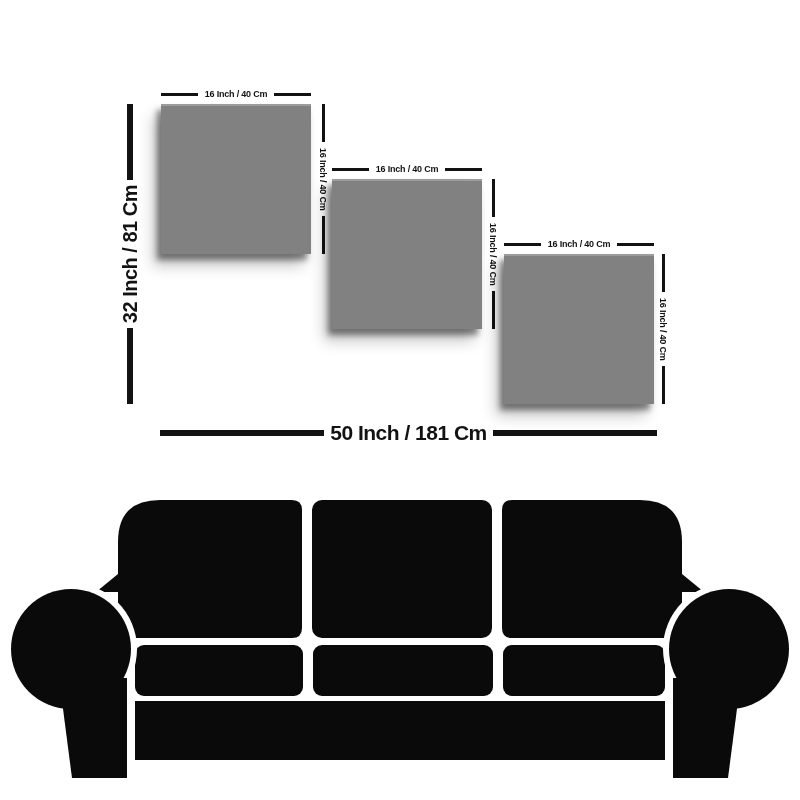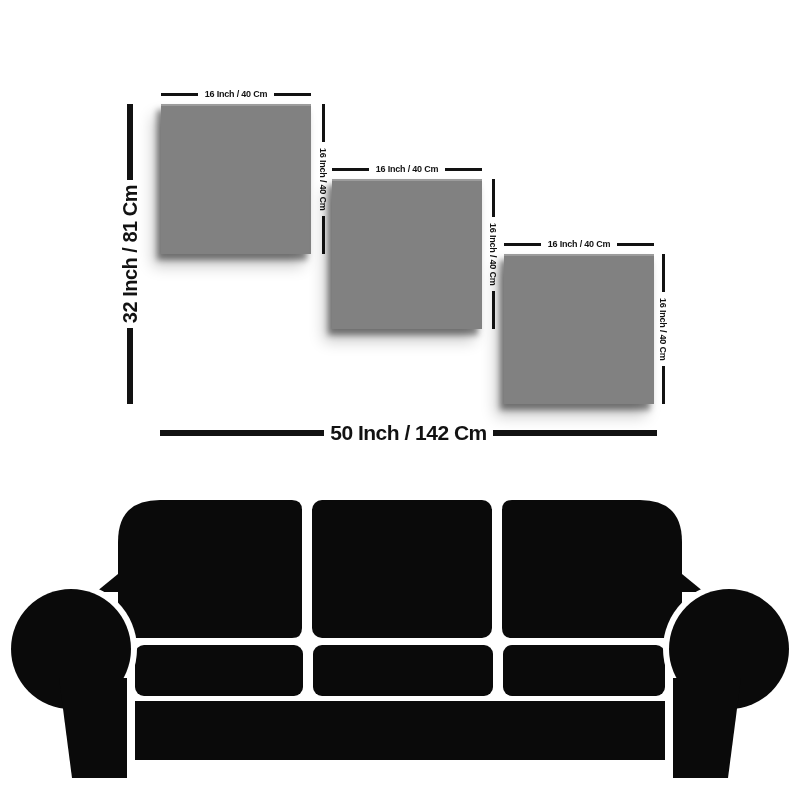--- a/index.html
+++ b/index.html
@@ -95,21 +95,21 @@
   </div>
   <div id="panel-3" class="panel"></div>
   <div id="vdim-3" class="vdim">
     <span class="seg"></span>
     <span class="lbl">16 Inch / 40 Cm</span>
     <span class="seg"></span>
   </div>
 
   <div id="width-dim">
     <span class="seg"></span>
-    <span class="lbl">50 Inch / 142 Cm</span>
+    <span class="lbl">50 Inch / 181 Cm</span>
     <span class="seg"></span>
   </div>
 
   <svg id="sofa" width="800" height="322" viewBox="0 0 800 322" xmlns="http://www.w3.org/2000/svg">
 
     <path class="ink" d="M118,150 L118,64 Q118,22 160,22 L292,22 Q302,22 302,32 L302,150 Q302,160 292,160 L128,160 Q118,160 118,150 Z"></path>
     <rect class="ink" x="312" y="22" width="180" height="138" rx="10"></rect>
     <path class="ink" d="M502,150 L502,32 Q502,22 512,22 L640,22 Q682,22 682,64 L682,150 Q682,160 672,160 L512,160 Q502,160 502,150 Z"></path>
 
     <polygon class="ink" points="96,114 118,96 118,114"></polygon>

